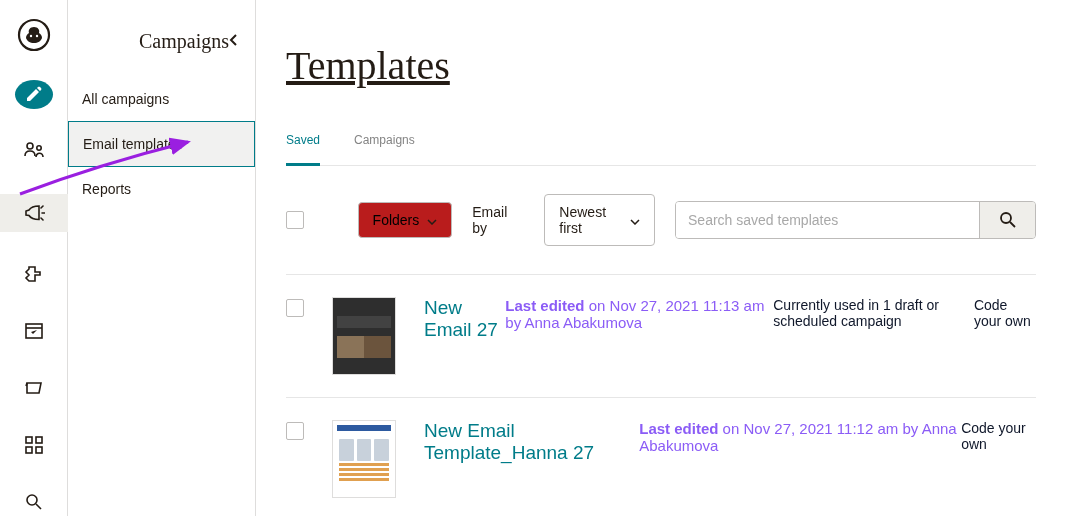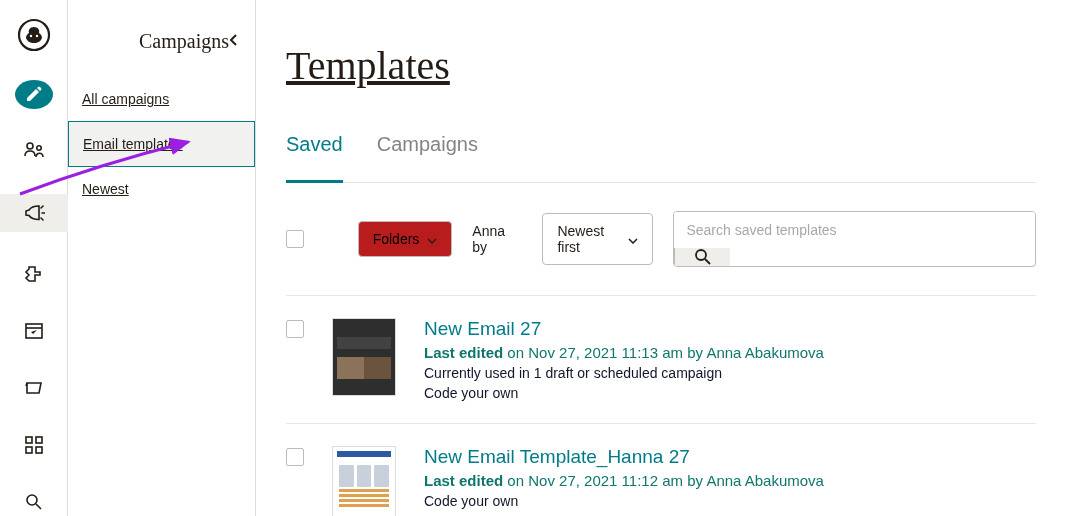--- a/index.html
+++ b/index.html
@@ -9,47 +9,47 @@
     
     .icon-rail { width: 68px; border-right: 1px solid #dedddc; display: flex; flex-direction: column; align-items: center; padding-top: 18px; gap: 28px; }
     .icon-rail .rail-item { width: 38px; height: 38px; display: flex; align-items: center; justify-content: center; border-radius: 50%; cursor: pointer; }
     .icon-rail .rail-item svg { display: block; }
     .rail-pencil { background: #007c89; }
     .rail-active-bg { background: #efeeea; border-radius: 0; width: 68px; height: 48px; display:flex; align-items:center; justify-content:center; }
     
     .subnav { width: 188px; border-right: 1px solid #dedddc; padding-top: 30px; }
     .subnav-header { display: flex; align-items: center; justify-content: flex-end; padding: 0 16px 0 14px; margin-bottom: 24px; }
     .subnav-title { font-size: 20px; font-weight: 400; font-family: Georgia, "Times New Roman", serif; }
-    .subnav-item { padding: 14px 14px; font-size: 14px; color: #241c15; cursor: pointer; text-decoration: underline; }
+    .subnav-item { padding: 14px 14px; font-size: 14px; color: #241c15; cursor: pointer; }
     .subnav-item.active { border: 1px solid #007c89; background: #f1f1f0; position: relative; }
     
     .main { flex: 1; padding: 42px 36px 0 30px; overflow: hidden; }
     .page-title { font-family: Georgia, "Times New Roman", serif; font-size: 40px; font-weight: 400; margin-bottom: 44px; text-decoration: underline; }
     
     .tabs { display: flex; gap: 34px; border-bottom: 1px solid #e6e6e6; }
-    .tab { padding-bottom: 24px; font-size: 20px; color: #848484; cursor: pointer; margin-bottom: -1px; }
+    .tab { padding-bottom: 16px; font-size: 12px; color: #848484; cursor: pointer; margin-bottom: -1px; }
     .tab.active { color: #007c89; font-weight: 500; border-bottom: 3px solid #007c89; }
     
     .toolbar { display: flex; align-items: center; gap: 20px; padding: 28px 0; border-bottom: 1px solid #e6e6e6; }
     .chk { width: 18px; height: 18px; border: 1px solid #bdbbb9; border-radius: 2px; cursor: pointer; flex-shrink: 0; }
     .folders-btn { border: 1px solid #bdbbb9; border-radius: 4px; padding: 9px 14px; font-size: 14px; background: #b91c1c; cursor: pointer; display: flex; align-items: center; gap: 8px; }
     .sortby-label { font-size: 14px; font-weight: 500; }
     .sort-select { border: 1px solid #bdbbb9; border-radius: 4px; padding: 9px 14px; font-size: 14px; background: #fff; cursor: pointer; display: flex; align-items: center; }
-    .search-wrap { display: flex; margin-left: auto; border: 1px solid #bdbbb9; border-radius: 4px; overflow: hidden; width: 372px; flex-direction: column; }
+    .search-wrap { display: flex; margin-left: auto; border: 1px solid #bdbbb9; border-radius: 4px; overflow: hidden; width: 372px; }
     .search-input { flex: 1; border: none; outline: none; padding: 10px 12px; font-size: 14px; }
     .search-input::placeholder { color: #a8a8a8; }
     .search-btn { width: 56px; background: #efeeea; border: none; border-left: 1px solid #bdbbb9; cursor: pointer; display: flex; align-items: center; justify-content: center; }
     
     .list-row { display: flex; gap: 28px; padding: 22px 0; border-bottom: 1px solid #e6e6e6; }
     .list-row:last-child { border-bottom: none; }
     .chk-wrap { padding-top: 2px; }
     .thumb { width: 64px; height: 78px; border: 1px solid #dedddc; background: #fafafa; position: relative; flex-shrink: 0; overflow: hidden; }
-    .row-body { display: flex; flex-direction: column; gap: 4px; }
+    .row-body { display: flex; flex-direction: row; gap: 4px; }
     .row-title { font-size: 19px; color: #007c89; cursor: pointer; }
-    .row-meta { font-size: 15px; color: #0f766e; }
+    .row-meta { font-size: 15px; color: #8b5cf6; }
     .row-meta .lbl { font-weight: 600; }
     .row-sub { font-size: 14px; color: #0f172a; }
     
     .arrow-annotation { position: absolute; pointer-events: none; }
     
     .thumb-dark { background: #2e2e2e; }
     .thumb-dark::before { content: ""; position: absolute; top: 18px; left: 4px; right: 4px; height: 12px; background: #424242; }
     .thumb-dark::after { content: ""; position: absolute; bottom: 16px; left: 4px; right: 4px; height: 22px; background: linear-gradient(to right, #8a7358 50%, #6b543d 50%); }
     
     .thumb-light { background: #fff; }
@@ -133,21 +133,21 @@
     <div class="subnav-header">
       <span class="subnav-title">Campaigns</span>
       <span style="cursor:pointer;">
         <svg width="10" height="14" viewBox="0 0 10 14">
             <path d="M7 2L2 7l5 5" stroke="#241c15" stroke-width="2" fill="none"></path>
           </svg>
       </span>
     </div>
     <div class="subnav-item">All campaigns</div>
     <div class="subnav-item active">Email templates</div>
-    <div class="subnav-item">Newest</div>
+    <div class="subnav-item">Reports</div>
 
     <svg class="arrow-annotation" style="left:-58px; top:114px;" width="250" height="90">
       <defs>
           <marker id="ah" markerWidth="8" markerHeight="8" refX="6" refY="3" orient="auto">
             <path d="M0 0L7 3L0 6z" fill="#9a1fe0"></path>
           </marker>
         </defs>
       <path d="M10 80 Q 90 50 178 28" stroke="#9a1fe0" stroke-width="3" fill="none" marker-end="url(#ah)"></path>
     </svg>
   </div>
@@ -162,21 +162,21 @@
 
     <div class="toolbar">
       <div class="chk"></div>
       <div style="width:14px;"></div>
       <button class="folders-btn">
         <span>Folders</span>
         <span class="chev"><svg width="10" height="6" viewBox="0 0 10 6">
               <path d="M1 1l4 4 4-4" stroke="#241c15" stroke-width="1.5" fill="none"></path>
             </svg></span>
       </button>
-      <span class="sortby-label">Anna by</span>
+      <span class="sortby-label">Email by</span>
       <div class="sort-select">
         <span>Newest first</span>
         <span class="chev"><svg width="10" height="6" viewBox="0 0 10 6">
               <path d="M1 1l4 4 4-4" stroke="#241c15" stroke-width="1.5" fill="none"></path>
             </svg></span>
       </div>
       <div class="search-wrap">
         <input class="search-input" placeholder="Search saved templates" style="">
         <button class="search-btn">
           <svg width="18" height="18" viewBox="0 0 18 18" stroke="#241c15" stroke-width="1.8" fill="none">

